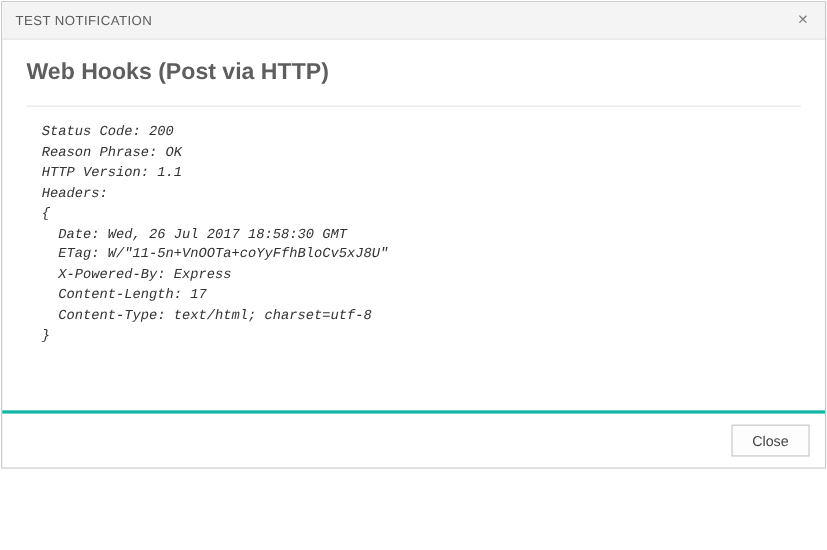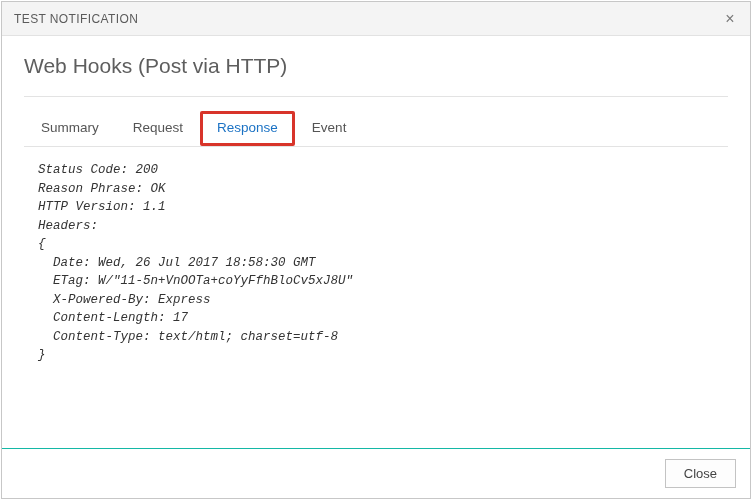--- a/index.html
+++ b/index.html
@@ -5,21 +5,21 @@
   * { box-sizing: border-box; }
   html, body { margin: 0; padding: 0; }
   body {
     font-family: "Segoe UI", Arial, sans-serif;
     background: #fff;
     width: 752px;
     height: 500px;
   }
   .dialog {
     width: 750px;
-    height: 498px;
+    height: 425px;
     margin: 1px;
     border: 1px solid #c7c7c7;
     background: #fff;
     position: relative;
     display: flex;
     flex-direction: column;
   }
   .titlebar {
     display: flex;
     align-items: center;
@@ -42,21 +42,21 @@
     text-align: center;
     user-select: none;
   }
   .content {
     padding: 18px 22px 0 22px;
     flex: 1 1 auto;
     overflow: hidden;
   }
   .heading {
     font-size: 21px;
-    font-weight: 400;
+    font-weight: 700;
     color: #5e5e5e;
     margin: 0 0 18px 0;
   }
   .divider {
     border: none;
     border-top: 1px solid #e3e3e3;
     margin: 0;
   }
   .tabs {
     display: flex;
@@ -84,21 +84,21 @@
   .body-area {
     padding: 14px 8px 0 14px;
     font-family: Consolas, "Courier New", monospace;
     font-size: 12.5px;
     line-height: 1.48;
     color: #333;
     white-space: pre;
     font-style: italic;
   }
   .footer {
-    border-top: 1px solid #14b8a6;
+    border-top: 3px solid #14b8a6;
     padding: 10px 14px;
     display: flex;
     justify-content: flex-end;
   }
   .btn {
     font-family: "Segoe UI", Arial, sans-serif;
     font-size: 13px;
     color: #444;
     background: #fdfdfd;
     border: 1px solid #c3c3c3;
@@ -113,26 +113,20 @@
 
   <div class="titlebar">
     <span class="title">TEST NOTIFICATION</span>
     <span class="close-x">×</span>
   </div>
 
   <div class="content">
     <h1 class="heading">Web Hooks (Post via HTTP)</h1>
     <hr class="divider">
 
-    <div class="tabs">
-      <div class="tab">Summary</div>
-      <div class="tab">Request</div>
-      <div class="tab active highlighted">Response</div>
-      <div class="tab">Event</div>
-    </div>
 
     <div class="body-area" id="response-body">Status Code: 200
 Reason Phrase: OK
 HTTP Version: 1.1
 Headers:
 {
   Date: Wed, 26 Jul 2017 18:58:30 GMT
   ETag: W/"11-5n+VnOOTa+coYyFfhBloCv5xJ8U"
   X-Powered-By: Express
   Content-Length: 17

